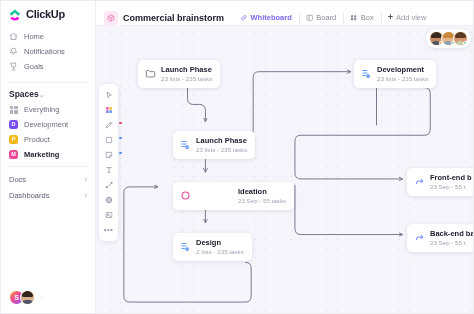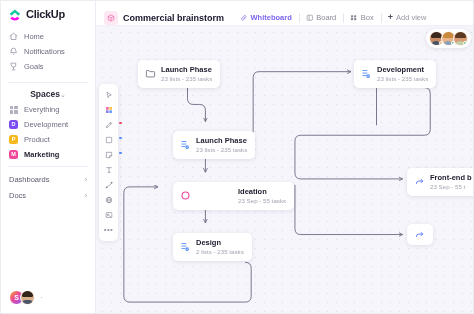--- a/index.html
+++ b/index.html
@@ -68,21 +68,21 @@
 
   .sb-divider {
     height: 1px;
     background: #eeecf4;
     margin: 4px 7px 4px 7px;
   }
 
   .section-head {
     display: flex;
     align-items: center;
-    justify-content: center;
+    justify-content: flex-start;
     padding: 2px 8px 3px 8px;
     cursor: pointer;
   }
   .section-title {
     font-size: 8.5px;
     font-weight: bold;
     color: #2b2839;
   }
   .chev { color: #9d9aab; font-size: 7px; line-height: 1; }
 
@@ -412,25 +412,25 @@
       <span class="space-label">Product</span>
     </div>
     <div class="space-item">
       <span class="space-badge" style="background:#f0499b">M</span>
       <span class="space-label active">Marketing</span>
     </div>
 
     <div class="sb-divider"></div>
 
     <div class="row-link">
+      <span class="space-label">Docs</span>
+      <span class="chev">›</span>
+    </div>
+    <div class="row-link">
       <span class="space-label">Dashboards</span>
-      <span class="chev">›</span>
-    </div>
-    <div class="row-link">
-      <span class="space-label">Docs</span>
       <span class="chev">›</span>
     </div>
 
     <div class="sidebar-footer">
       <div class="av-stack">
         <div class="av av-letter">S</div>
         <div class="av av-photo">
           <span class="hair"></span>
           <span class="body"></span>
         </div>
@@ -677,17 +677,21 @@
         </span>
       </div>
 
       <div class="node" style="left:311px; top:198px;">
         <span class="node-ico">
           <svg viewBox="0 0 24 24" fill="none" stroke="#4f6ef7" stroke-width="1.9" stroke-linecap="round" stroke-linejoin="round">
               <path d="M5 16.5a5.5 5.5 0 0 1 5.5-5.5H19"></path>
               <path d="M15.5 7.5 19 11l-3.5 3.5"></path>
             </svg>
         </span>
+        <span class="node-txt">
+          <span class="node-title" style="display:block">Back-end ba</span>
+          <span class="node-meta" style="display:block">23 Sep  -  55 t</span>
+        </span>
       </div>
 
     </div>
   </section>
 </div>
 
 </body></html>

